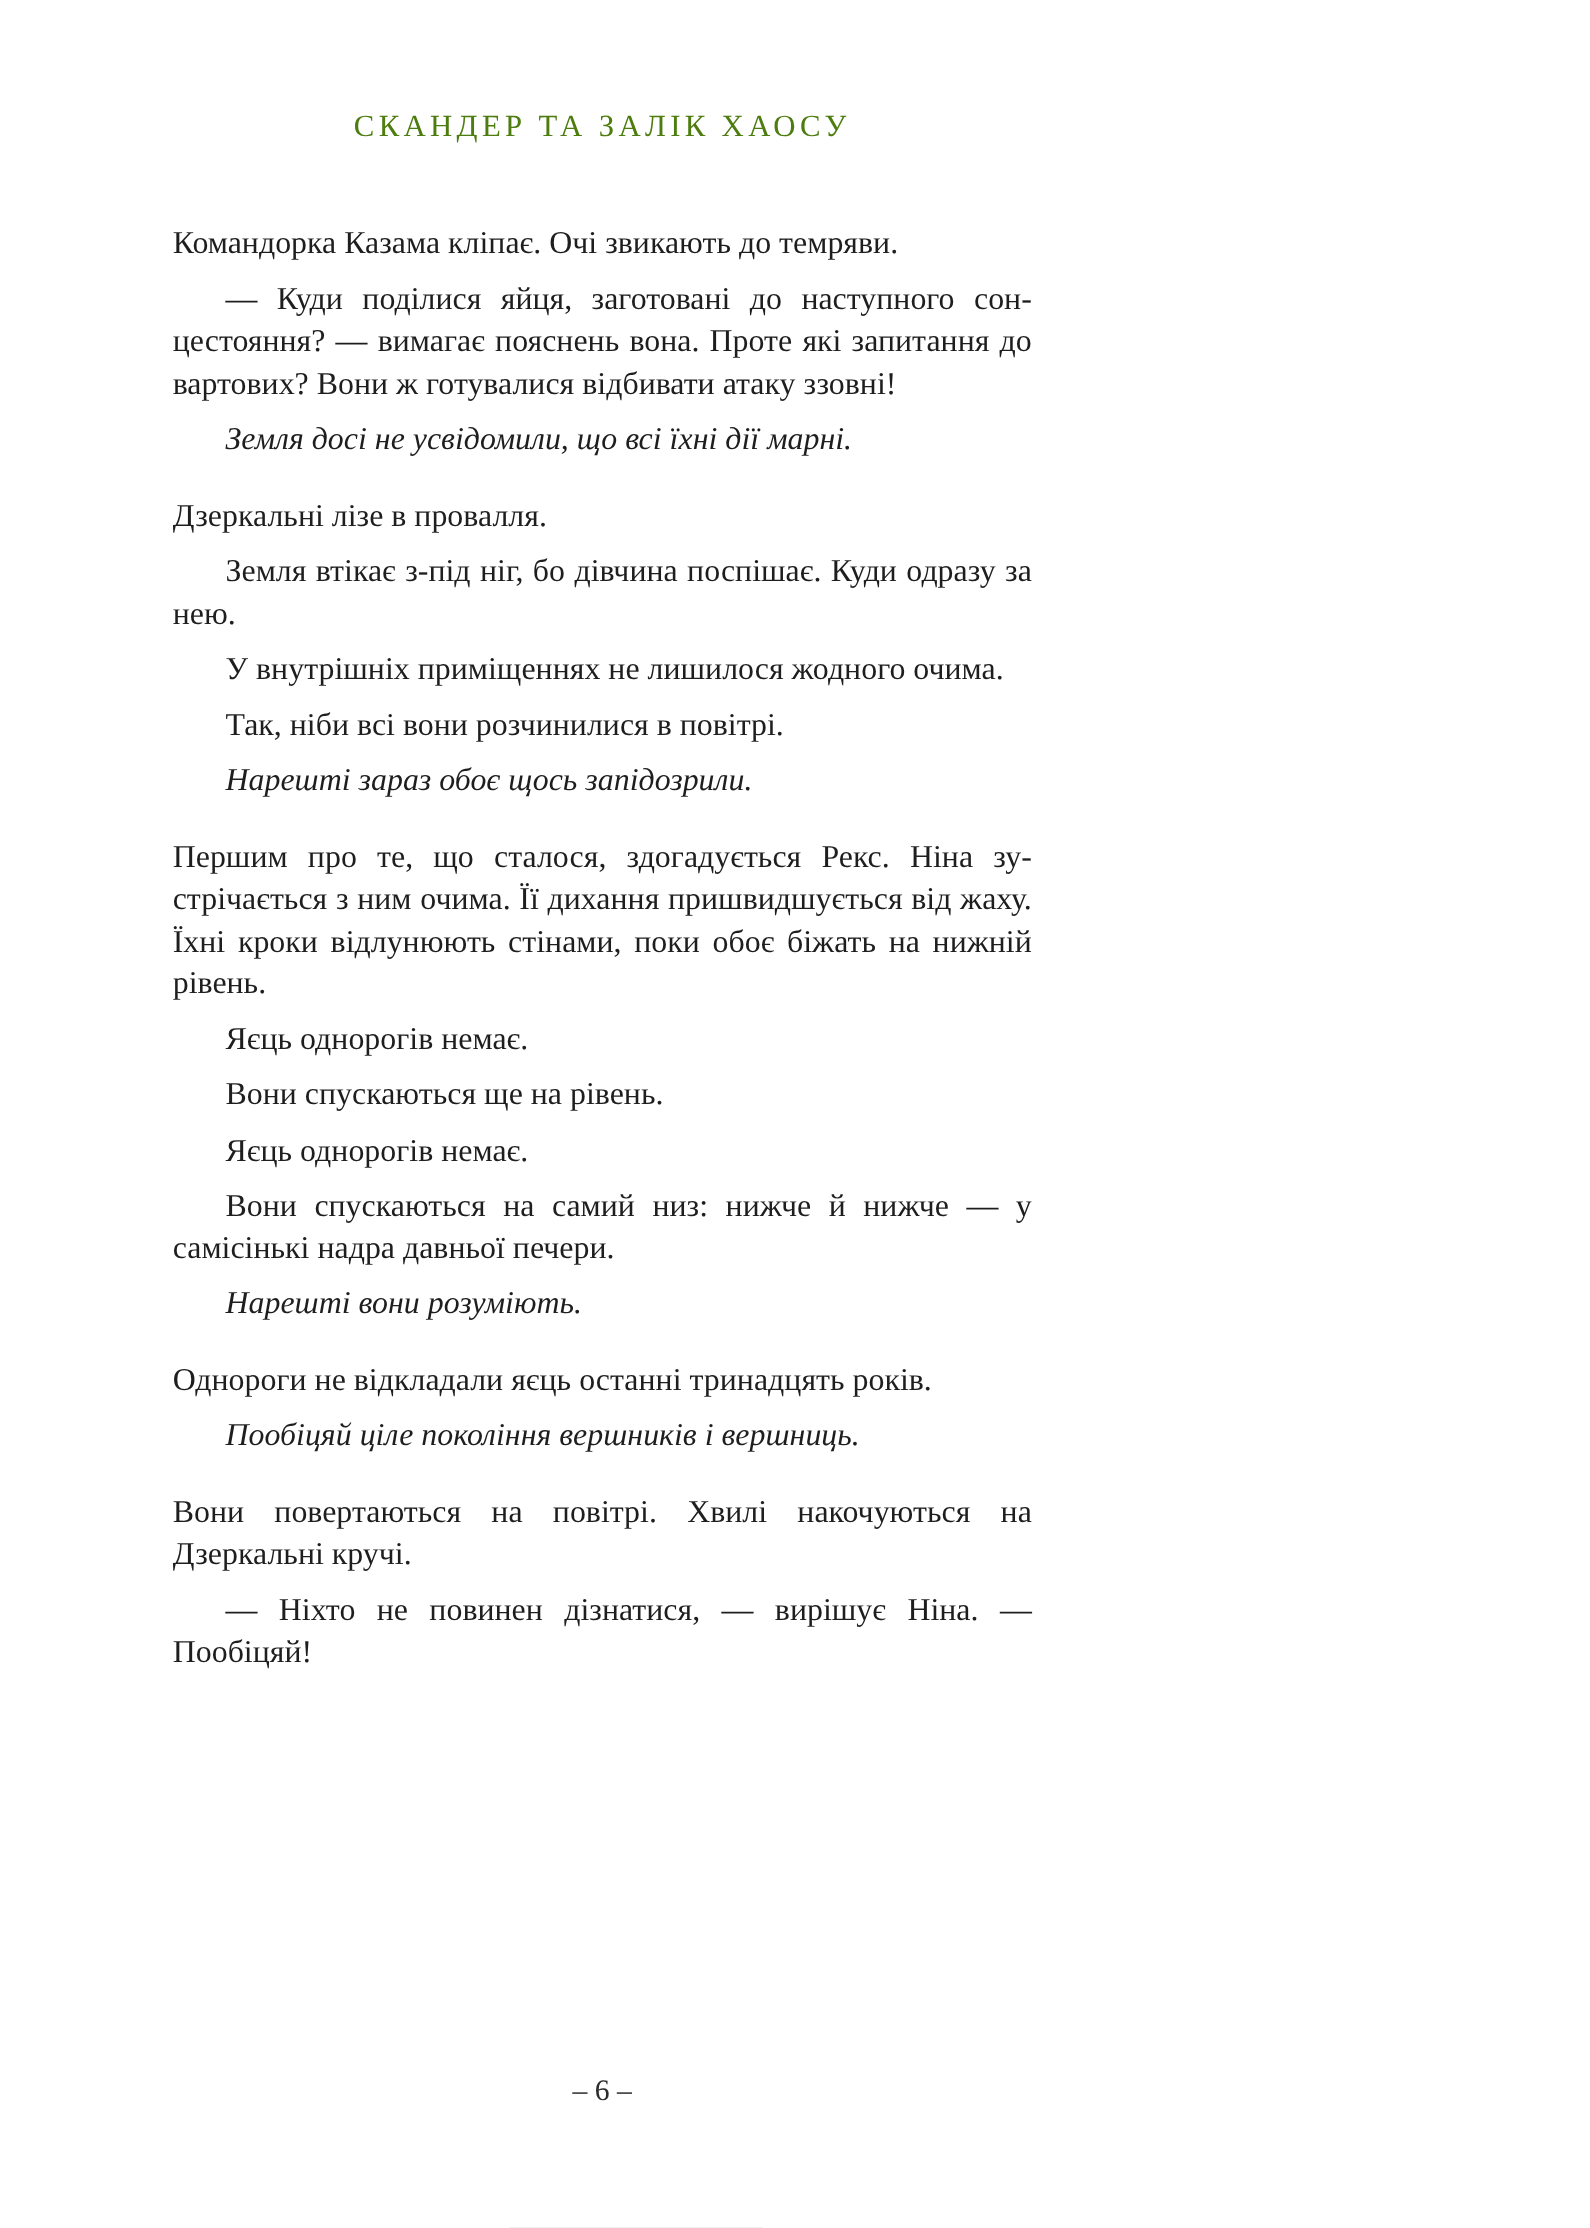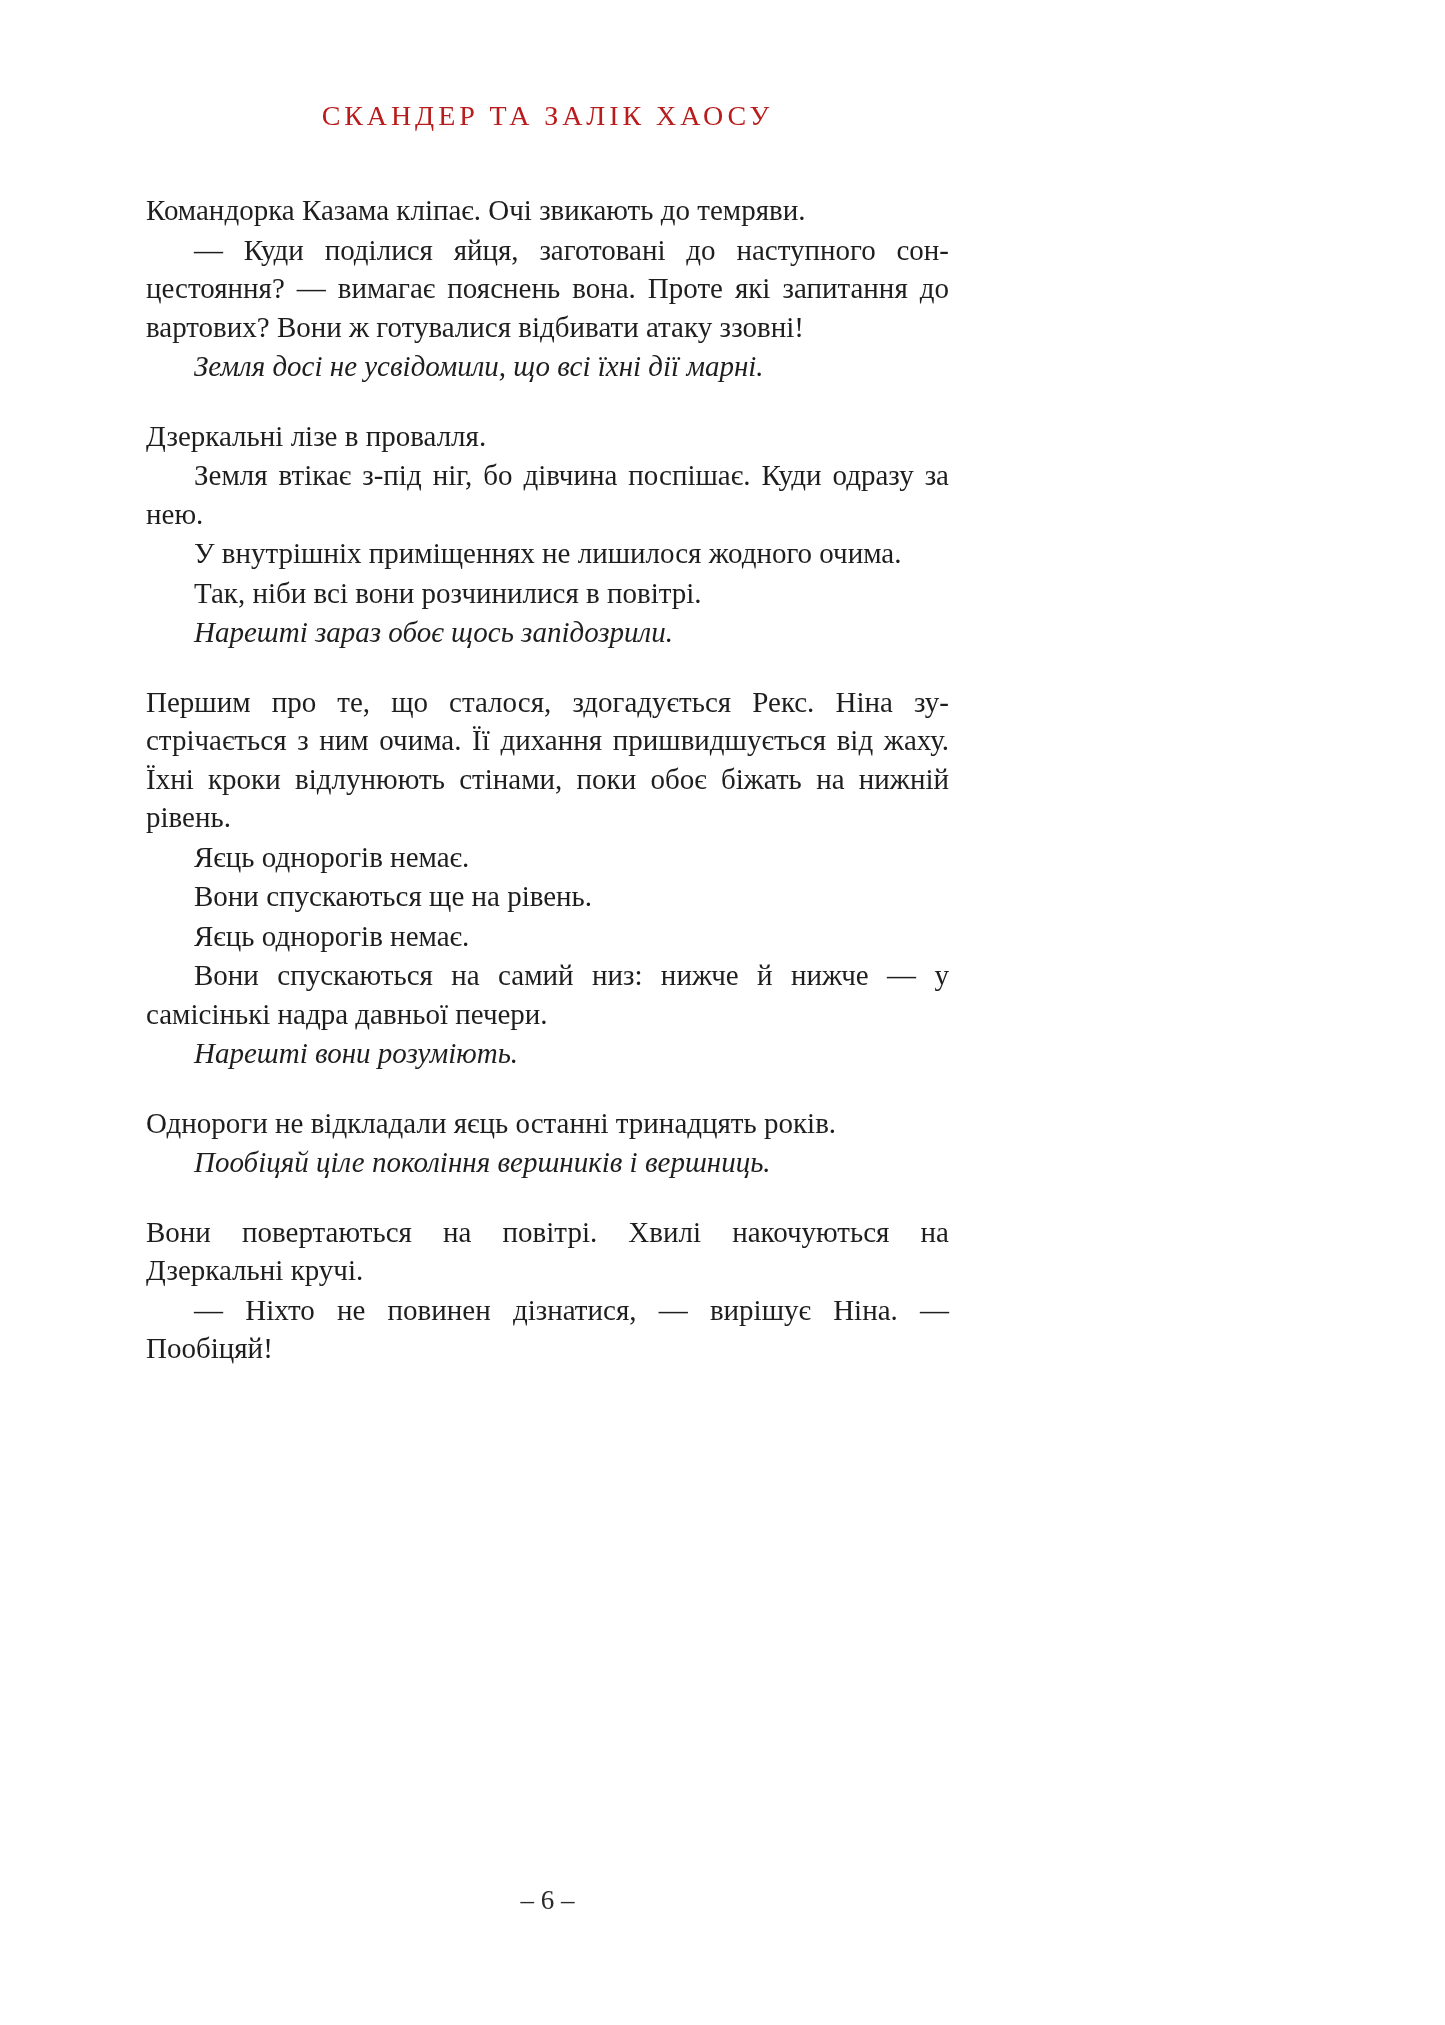--- a/index.html
+++ b/index.html
@@ -18,37 +18,37 @@
     overflow: hidden;
   }
   .running-head {
     position: absolute;
     left: 145px;
     top: 100px;
     width: 805px;
     text-align: center;
     font-size: 28px;
     letter-spacing: 0.14em;
-    color: #b91c1c;
+    color: #4d7c0f;
     white-space: nowrap;
   }
   .text-column {
     position: absolute;
     left: 145px;
     top: 190px;
     width: 805px;
     font-size: 29px;
     line-height: 38.5px;
     text-align: justify;
   }
   .text-column section {
     margin: 0 0 31px 0;
   }
   .text-column p {
-    margin: 1px;
+    margin: 12px;
     padding: 0;
     hyphens: manual;
   }
   .text-column p.indent {
     text-indent: 48px;
   }
   .text-column p.italic {
     font-style: italic;
   }
   .folio {

